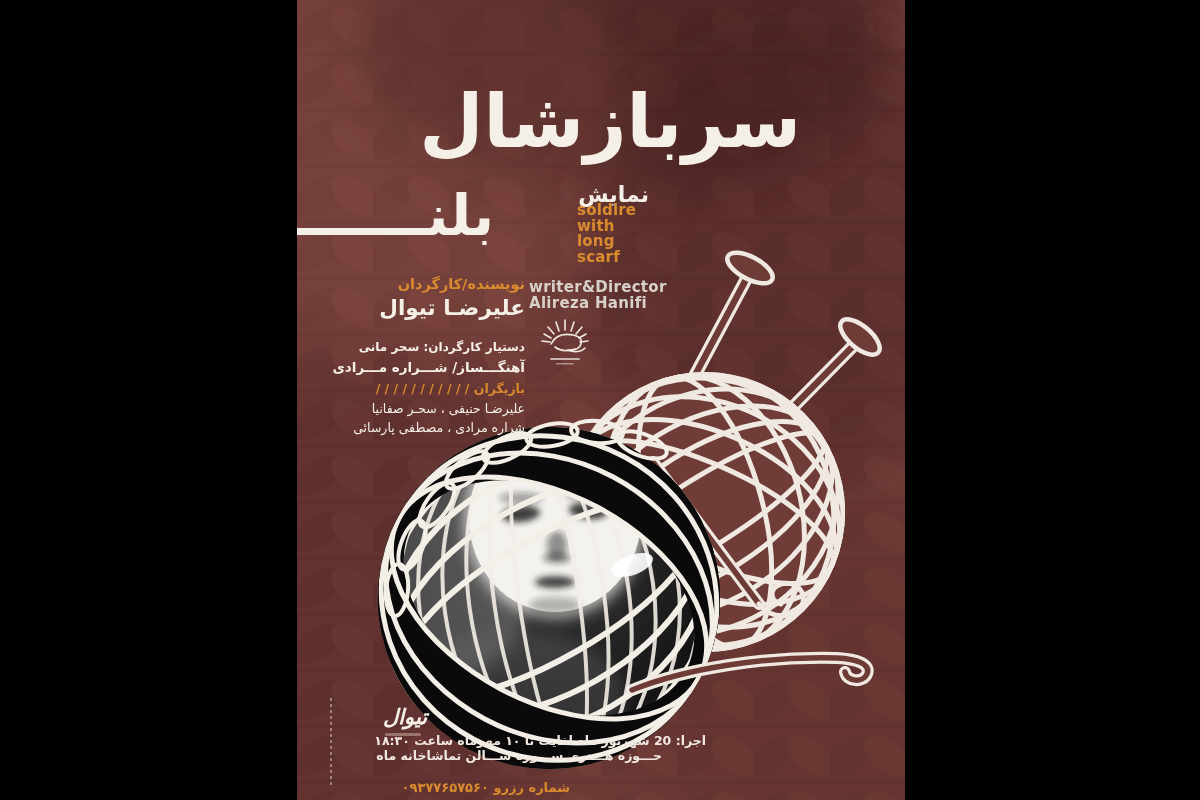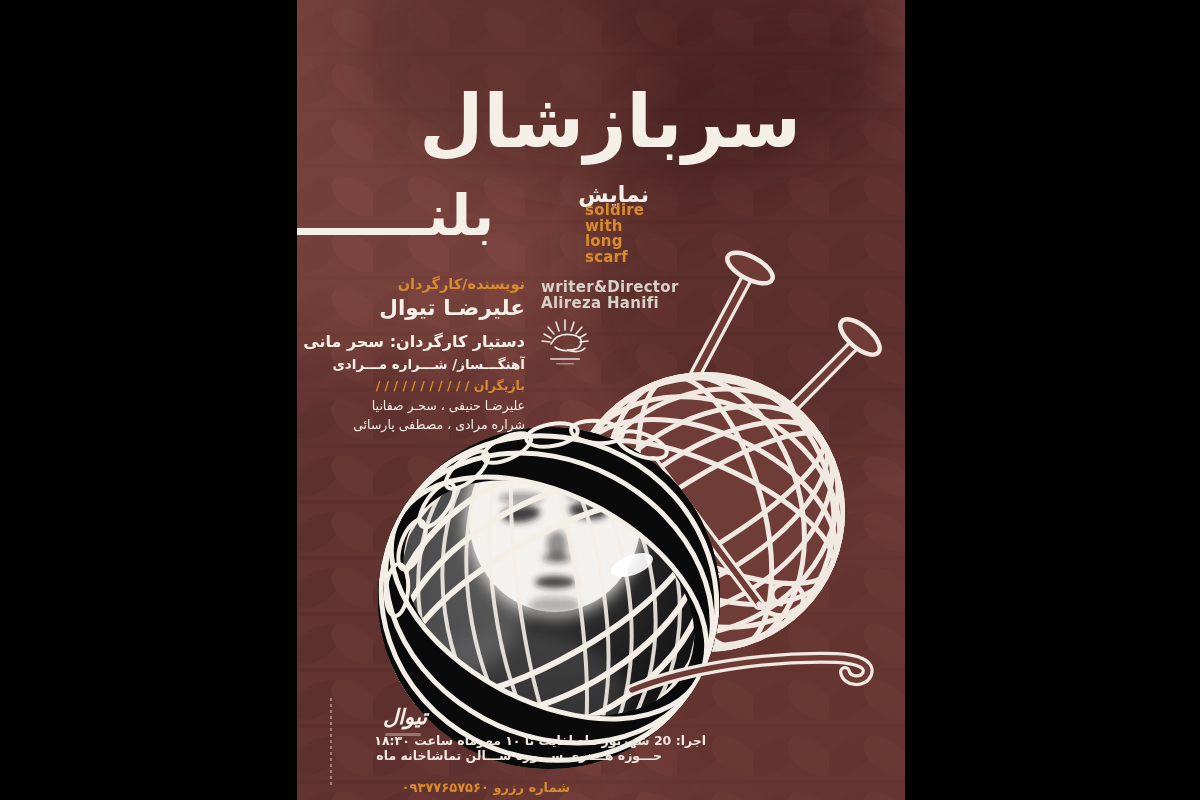--- a/index.html
+++ b/index.html
@@ -6,30 +6,30 @@
     font-family:"DejaVu Sans",sans-serif;}
   .stage{position:relative;width:1200px;height:800px;background:#000;}
   .poster{position:absolute;left:297px;top:0;width:608px;height:800px;overflow:hidden;background:#6e3b37;}
   .art{position:absolute;left:0;top:0;width:608px;height:800px;display:block;}
   .txt{position:absolute;color:#f4efe7;direction:rtl;white-space:nowrap;}
   .ltr{direction:ltr;}
   .accent{color:#d98b2e;}
   .title1{right:104px;top:84px;font-size:74px;font-weight:bold;line-height:1;}
   .title2{right:411px;top:188px;font-size:56px;font-weight:bold;line-height:1;}
   .playlabel{right:256px;top:182px;font-size:22px;font-weight:bold;}
-  .entitle{left:288px;top:203px;font-size:15px;font-weight:bold;line-height:15.5px;
+  .entitle{left:280px;top:203px;font-size:15px;font-weight:bold;line-height:15.5px;
     text-transform:lowercase;letter-spacing:.2px;}
   .credits{right:380px;top:275px;text-align:right;line-height:1.25;}
   .credits .role{font-size:14.5px;font-weight:bold;}
   .credits .name{font-size:21.5px;font-weight:bold;margin-top:2px;}
-  .credits .l1{font-size:16px;margin-top:10px;font-weight:bold;}
+  .credits .l1{font-size:12px;margin-top:18px;font-weight:bold;}
   .credits .l2{font-size:13.5px;margin-top:4px;font-weight:bold;}
   .credits .cast{font-size:12.5px;margin-top:5px;font-weight:bold;}
   .credits .c1,.credits .c2{font-size:12.5px;margin-top:4px;}
-  .encredit{left:244px;top:279px;font-size:15px;font-weight:bold;line-height:16px;
+  .encredit{left:232px;top:279px;font-size:15px;font-weight:bold;line-height:16px;
     color:#d8d1c9;letter-spacing:.3px;}
   .logo{position:absolute;left:243px;top:314px;width:50px;height:54px;}
   .tiwall{left:86px;top:705px;font-size:21px;font-weight:bold;font-style:italic;}
   .tiwall-bar{position:absolute;left:88px;top:733px;width:36px;height:3px;background:#c9a79d;
     opacity:.55;border-radius:2px;}
   .footer{right:199px;top:733px;text-align:right;font-size:12.5px;line-height:15.4px;
     font-weight:bold;color:#f1e8e2;}
   .footer .f2{margin-right:42px;}
   .footer .f3{margin-right:44px;}
   .reserve{right:335px;top:780px;font-size:13px;font-weight:bold;}

